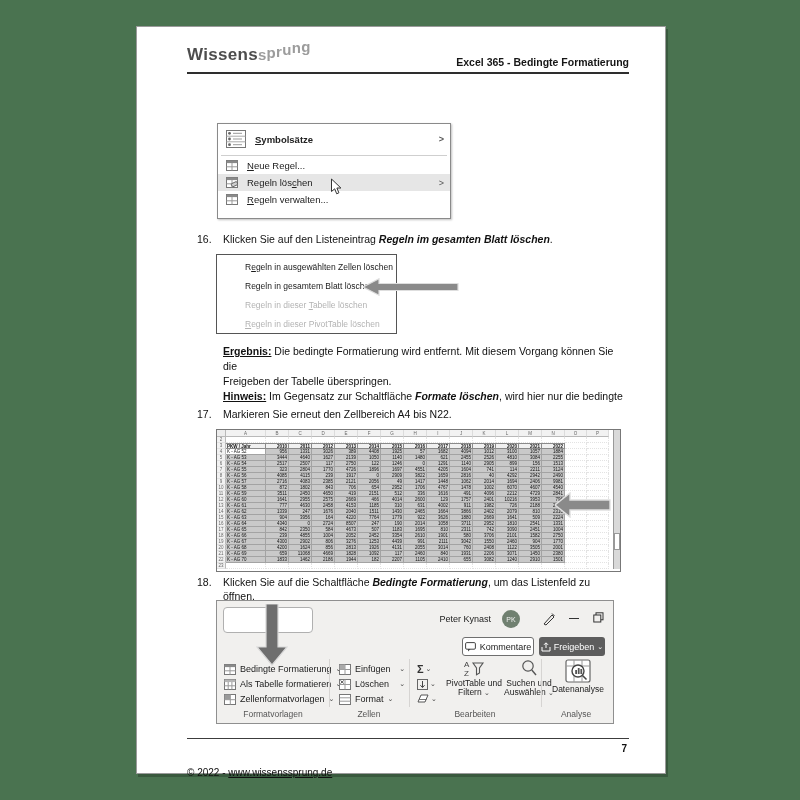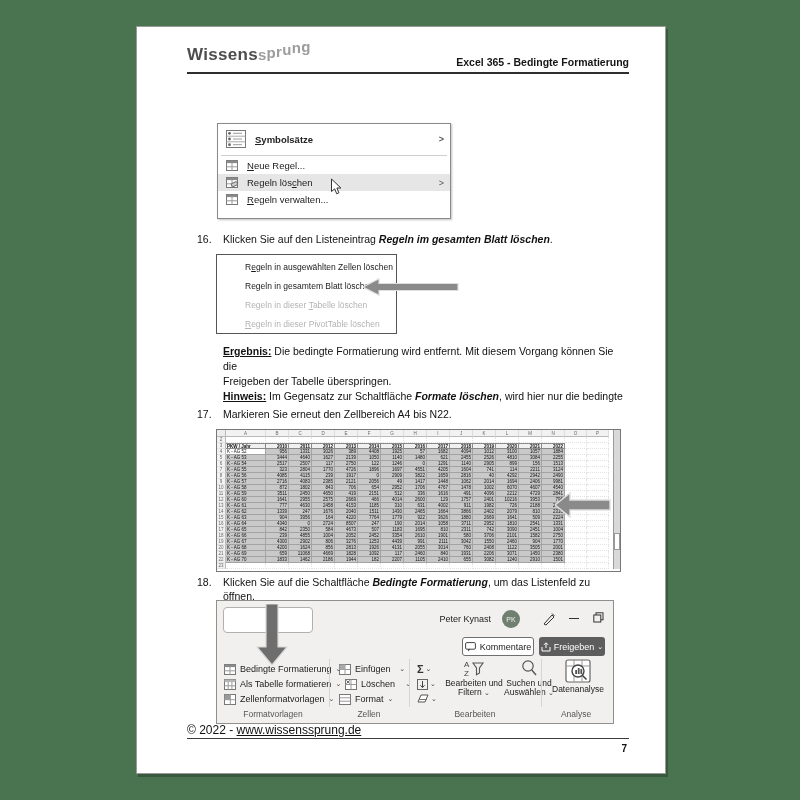--- a/index.html
+++ b/index.html
@@ -88,21 +88,21 @@
   .grp-sep{position:absolute;top:58px;height:48px;border-left:1px solid #d6d4d2;}
   .grp-label{position:absolute;top:108px;font-size:8.5px;color:#555;text-align:center;}
   .mini-btn{position:absolute;display:flex;align-items:center;gap:2px;font-size:10px;color:#333;height:14px;}
   .big-btn{position:absolute;top:58px;text-align:center;font-size:8.5px;line-height:9px;color:#222;}
   .big-btn .bb-ic{display:block;margin:0 auto 2px;}
   .cd{font-size:7px;color:#444;}
   .sigma{font-size:11px;font-weight:bold;}
 
   
   .ftr-rule{position:absolute;left:50px;right:36px;top:711px;border-top:1.5px solid #3c3c3c;}
-  .ftr-copy{position:absolute;left:50px;top:696px;font-size:12px;color:#111;}
+  .ftr-copy{position:absolute;left:50px;top:740px;font-size:10px;color:#111;}
   .ftr-copy u{text-decoration:underline;}
   .ftr-page{position:absolute;right:38px;top:716px;font-size:10px;font-weight:bold;color:#111;}
 </style>
 </head>
 <body>
 
 <div class="canvas">
 <div class="page">
 
   <div class="logo"><span>Wissens</span><span class="logo-asc"><span style="transform: translateY(0px);">s</span><span style="transform: translateY(-1.7px);">p</span><span style="transform: translateY(-3.4px);">r</span><span style="transform: translateY(-5.1px);">u</span><span style="transform: translateY(-6.8px);">n</span><span style="transform: translateY(-8.5px);">g</span></span></div>
@@ -716,21 +716,21 @@
     <div class="rb-row" style="left:122px;top:61px;width:66px">
       <svg width="12" height="11" viewBox="0 0 12 11">
         <rect x="0.5" y="0.5" width="11" height="10" fill="#fff" stroke="#777"></rect>
             <line x1="6" y1="0.5" x2="6" y2="10.5" stroke="#999"></line>
             <line x1="0.5" y1="5.5" x2="11.5" y2="5.5" stroke="#999"></line>
         <rect x="0.5" y="0.5" width="5.5" height="5" fill="#aaa"></rect>
       </svg>
       <span>Einfügen</span>
           <span class="cd" style="margin-left:auto">⌄</span>
     </div>
-    <div class="rb-row" style="left:128px;top:76px;width:66px">
+    <div class="rb-row" style="left:122px;top:76px;width:66px">
       <svg width="12" height="11" viewBox="0 0 12 11">
         <rect x="0.5" y="0.5" width="11" height="10" fill="#fff" stroke="#777"></rect>
             <line x1="6" y1="0.5" x2="6" y2="10.5" stroke="#999"></line>
             <line x1="0.5" y1="5.5" x2="11.5" y2="5.5" stroke="#999"></line>
         <line x1="1.5" y1="1.5" x2="4.8" y2="4.5" stroke="#555" stroke-width="1"></line>
             <line x1="4.8" y1="1.5" x2="1.5" y2="4.5" stroke="#555" stroke-width="1"></line>
       </svg>
       <span>Löschen</span>
           <span class="cd" style="margin-left:auto">⌄</span>
     </div>
@@ -763,21 +763,21 @@
         <line x1="2.2" y1="5.5" x2="9.4" y2="5.5" stroke="#555" stroke-width="0.8"></line>
       </svg>
           <span class="cd">⌄</span>
     </div>
     <div class="big-btn" style="left:228px;width:58px">
       <svg class="bb-ic" width="22" height="18" viewBox="0 0 22 18">
         <text x="1" y="8" font-size="8" fill="#444" font-family="Liberation Sans, sans-serif">A</text>
         <text x="1" y="17" font-size="8" fill="#444" font-family="Liberation Sans, sans-serif">Z</text>
         <polygon points="10,4 20,4 16.5,9 16.5,14 13.5,15.8 13.5,9" fill="none" stroke="#555" stroke-width="1.1"></polygon>
       </svg>
-      <span>Bearbeiten und Filtern</span> <span class="cd">⌄</span>
+      <span>PivotTable und Filtern</span> <span class="cd">⌄</span>
     </div>
     <div class="big-btn" style="left:286px;width:52px">
       <svg class="bb-ic" width="18" height="18" viewBox="0 0 18 18">
         <circle cx="8" cy="7" r="5.2" fill="none" stroke="#555" stroke-width="1.2"></circle>
         <line x1="11.8" y1="11" x2="16" y2="16" stroke="#555" stroke-width="1.4"></line>
       </svg>
       <span>Suchen und Auswählen</span> <span class="cd">⌄</span>
     </div>
     <div class="grp-sep" style="left:324px"></div>
 

